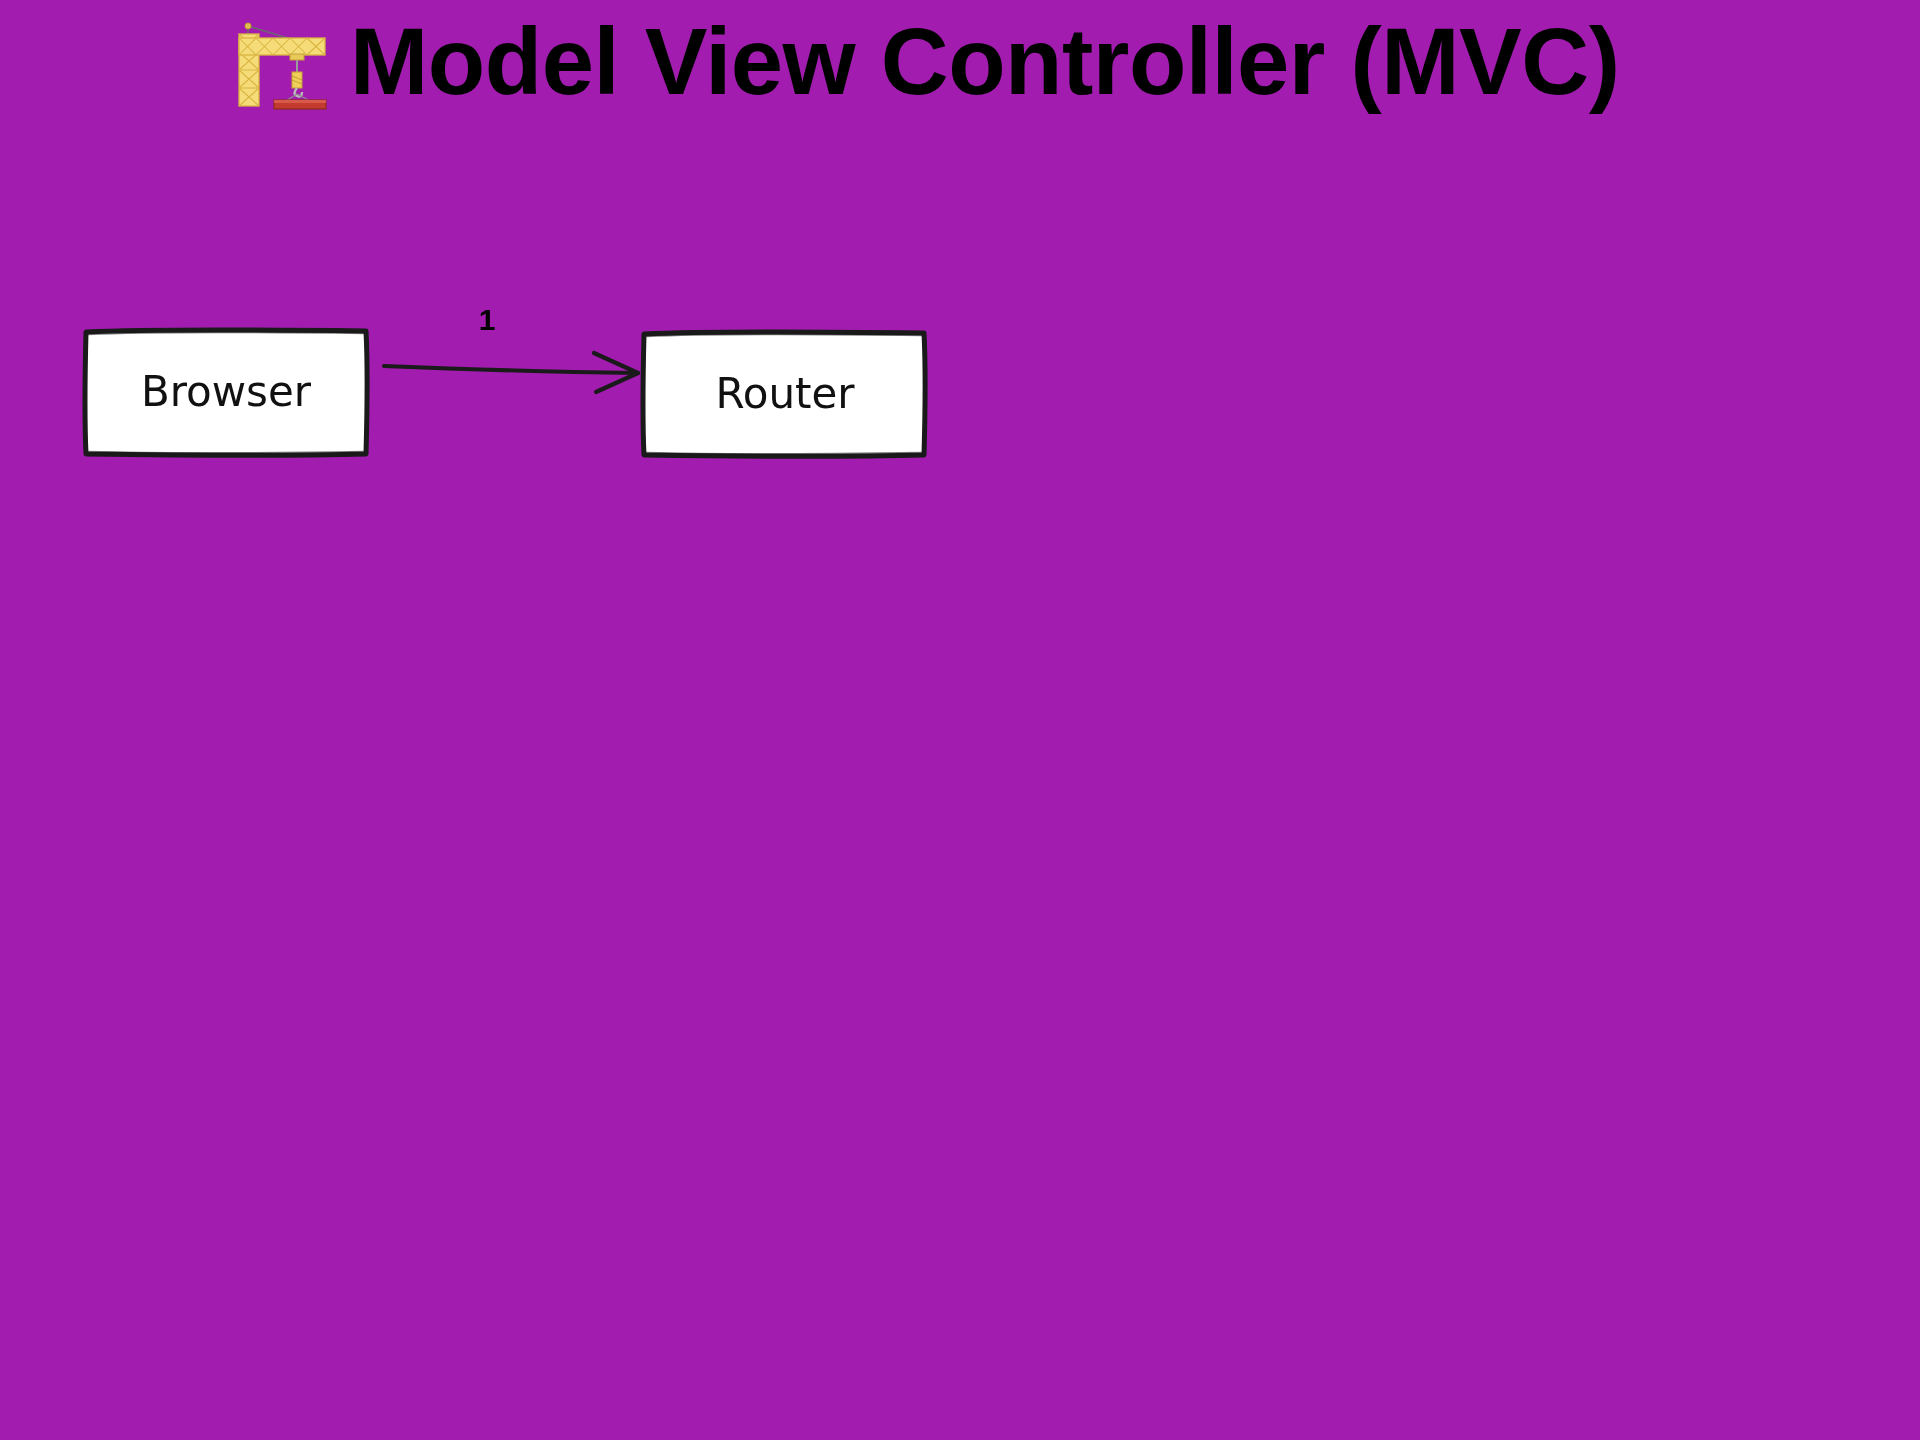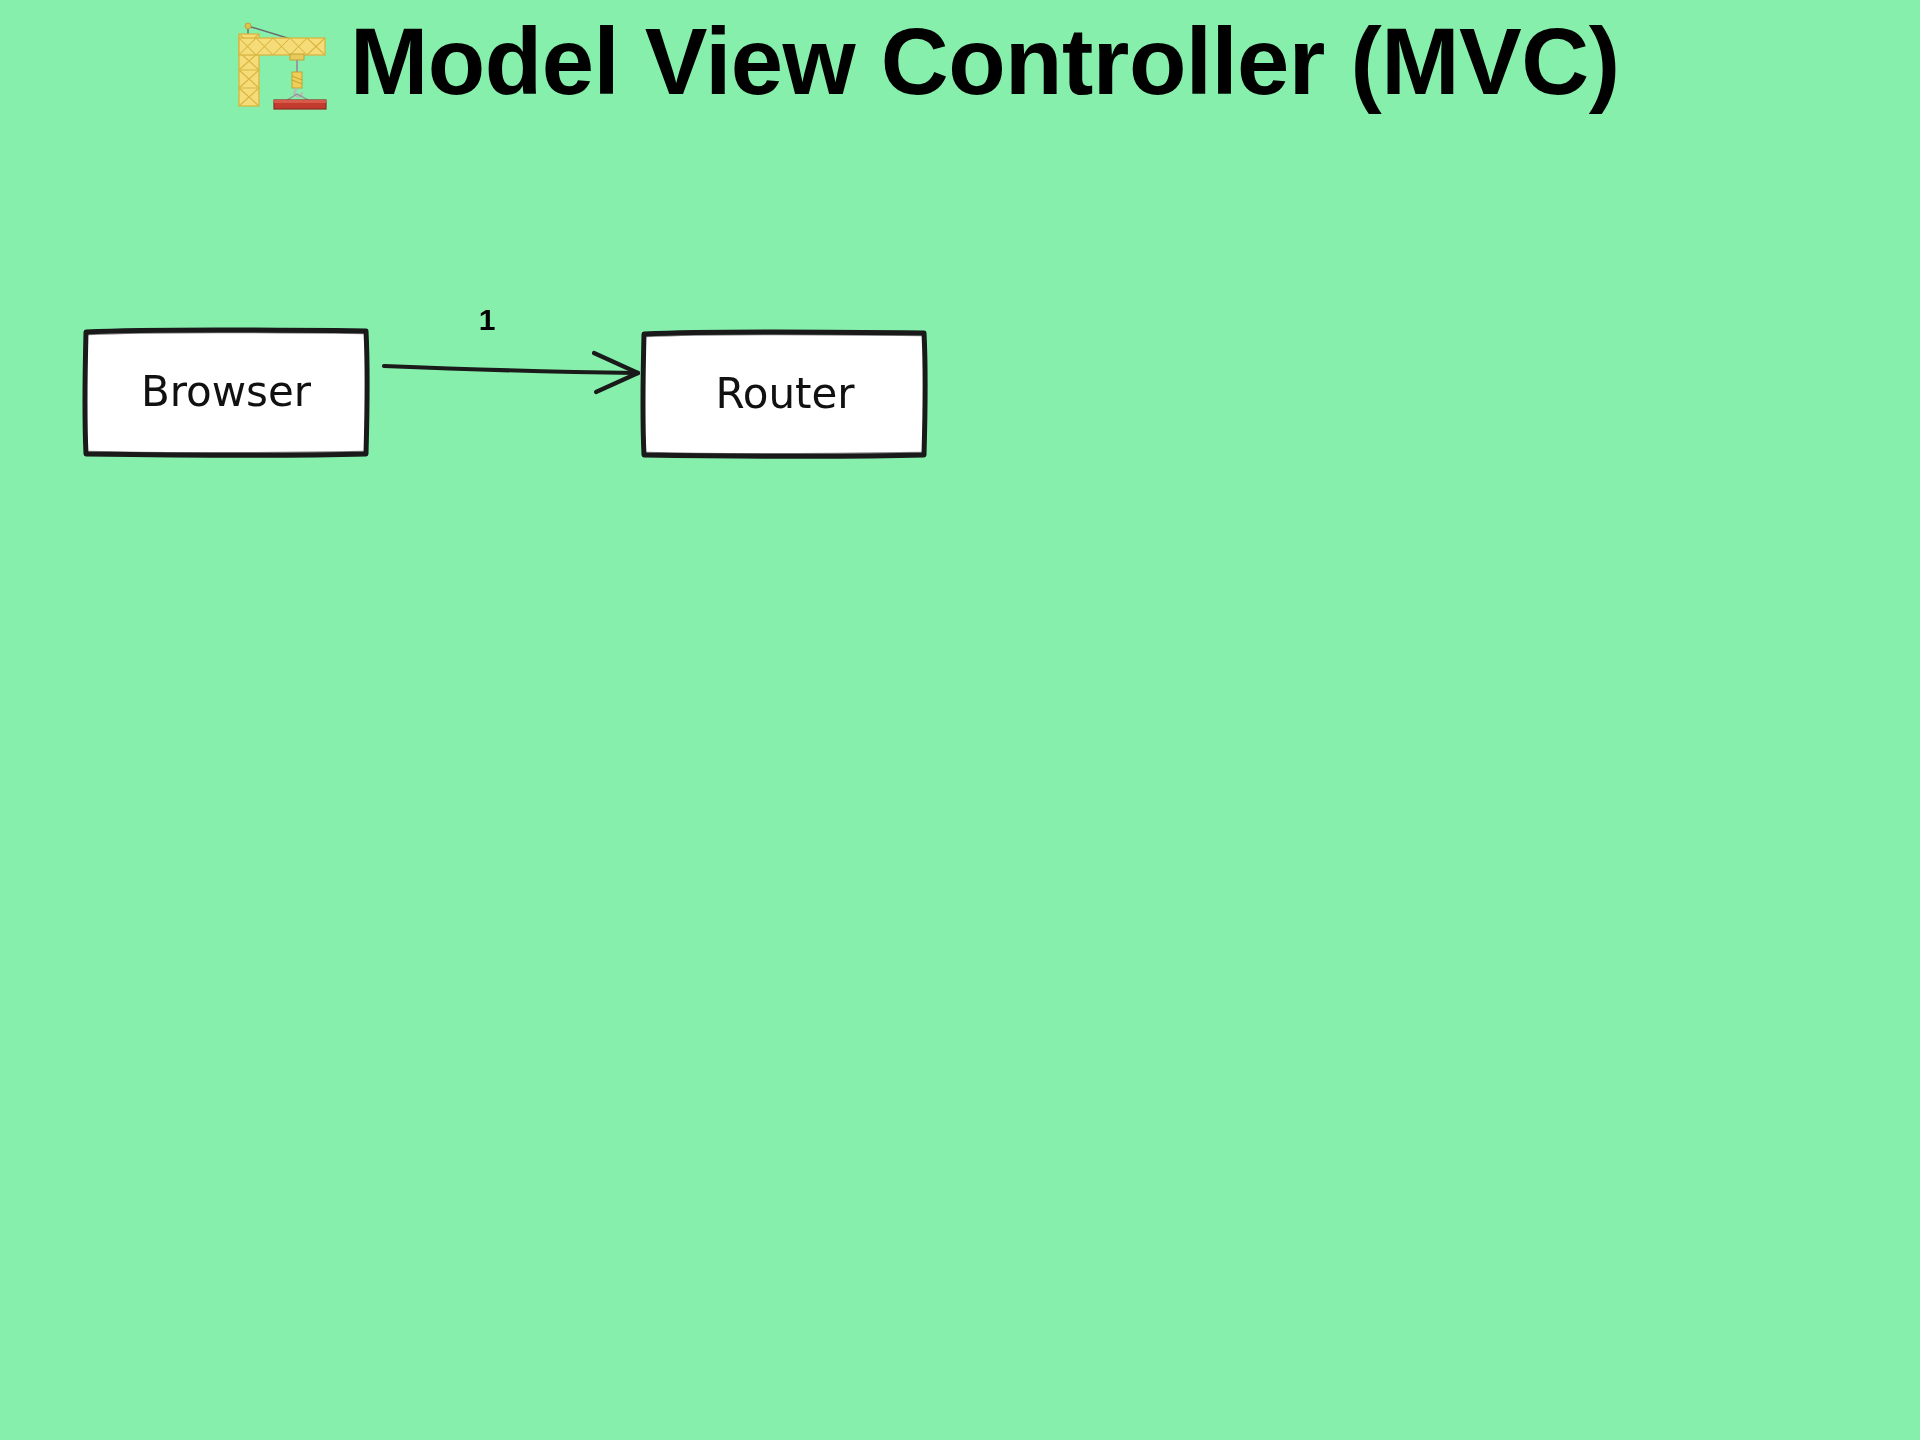--- a/index.html
+++ b/index.html
@@ -13,21 +13,21 @@
     height: 1440px;
     overflow: hidden;
     font-family: "Liberation Sans", sans-serif;
     -webkit-font-smoothing: antialiased;
   }
 
   #slide {
     position: relative;
     width: 1920px;
     height: 1440px;
-    background: #86efac;
+    background: #a21caf;
   }
 
   
   #title-row {
     position: absolute;
     left: 228px;
     top: 8px;
     height: 108px;
     display: flex;
     align-items: center;

